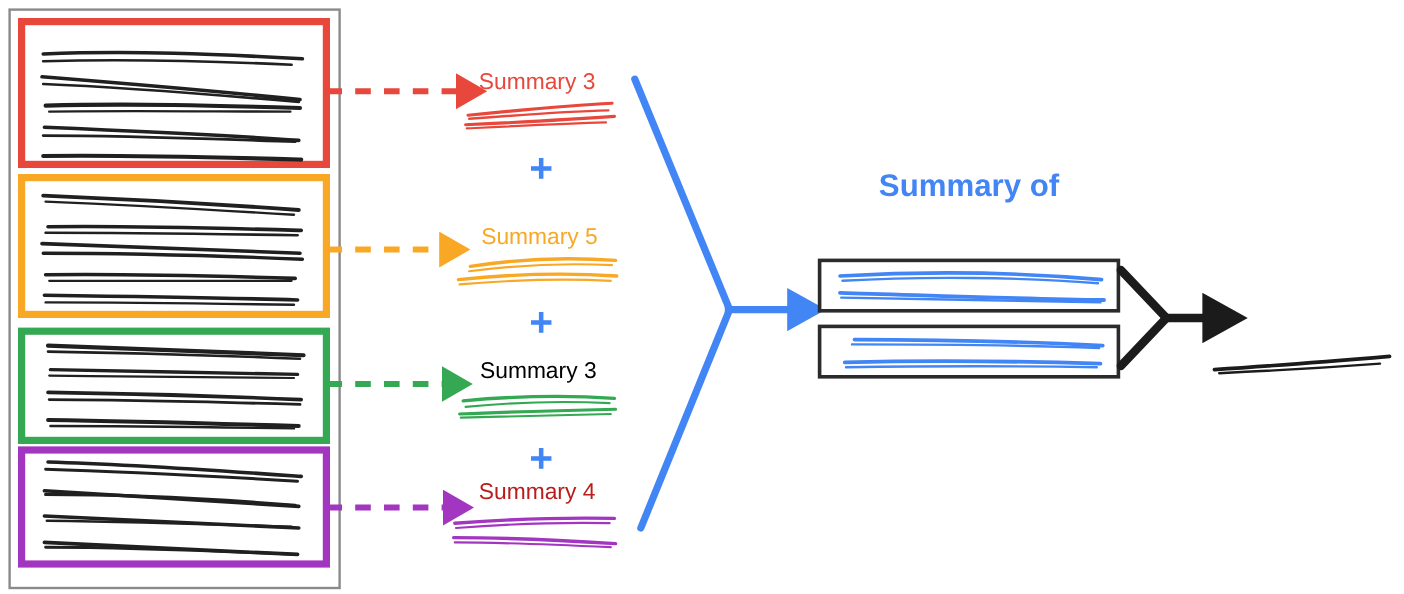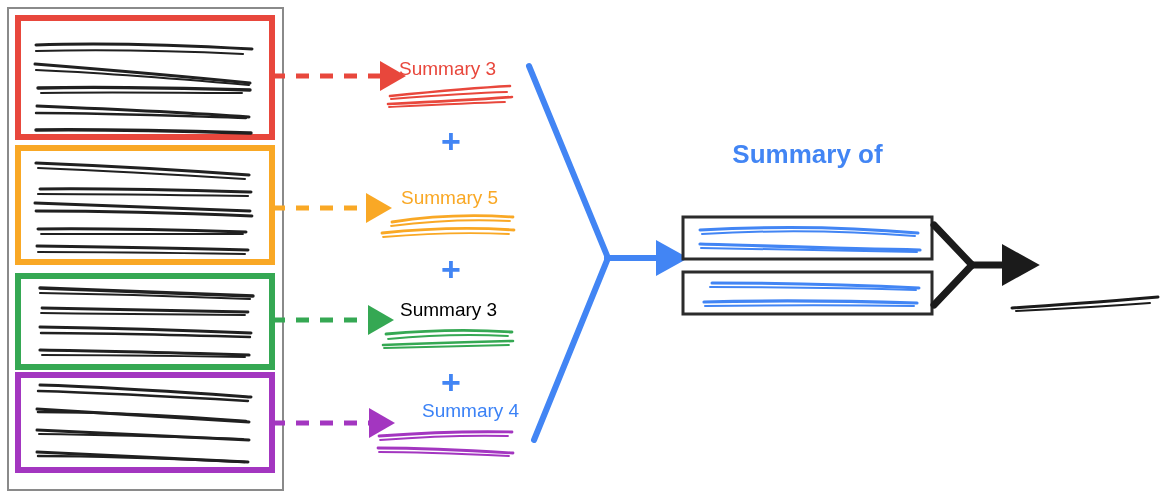--- a/index.html
+++ b/index.html
@@ -193,21 +193,21 @@
       <path d="M1016,311 C1060,309 1110,306 1150,303" stroke-width="2"></path>
     </g>
   </svg>
 
   <div class="lbl summary-label" style="left:399px; top:58px; color:#E8473C;">Summary 3</div>
 
   <div class="lbl summary-label" style="left:401px; top:187px; color:#F9A825;">Summary 5</div>
 
   <div class="lbl summary-label" style="left:400px; top:299px; color:#000000;">Summary 3</div>
 
-  <div class="lbl summary-label" style="left:399px; top:400px; color:#3b82f6;margin-left:23px;">Summary 4</div>
+  <div class="lbl summary-label" style="left:399px; top:400px; color:#b91c1c;">Summary 4</div>
 
   <div class="lbl" style="left:441px; top:122px; color:#4285F4; font-size:34px; font-weight:700;">+</div>
 
   <div class="lbl" style="left:441px; top:250px; color:#4285F4; font-size:34px; font-weight:700;">+</div>
 
   <div class="lbl" style="left:441px; top:363px; color:#4285F4; font-size:34px; font-weight:700;">+</div>
 
   <div style="position:absolute; left:683px; top:138px; width:249px; color:#4285F4;" class="sos-label">
     <div>Summary of</div>
   </div>

